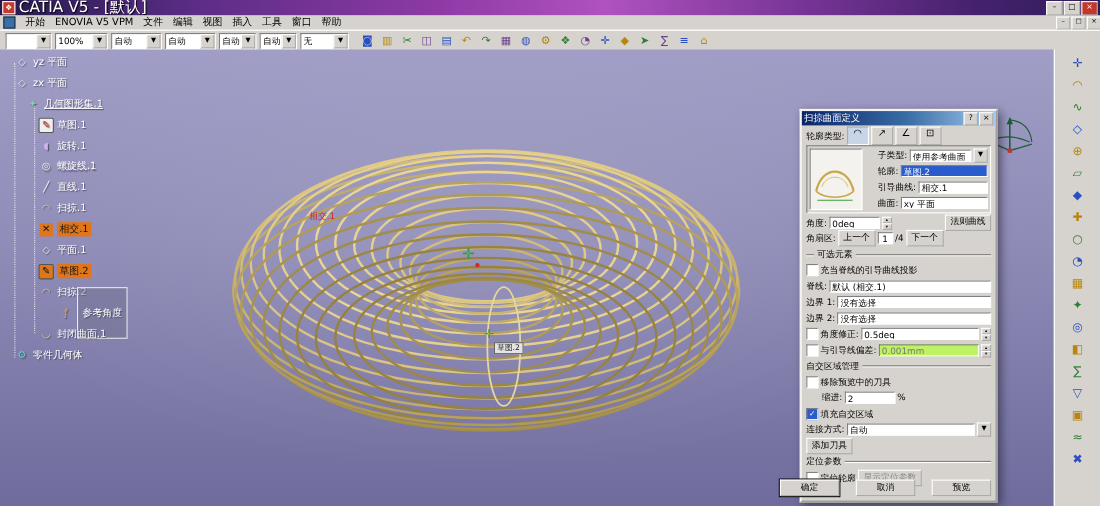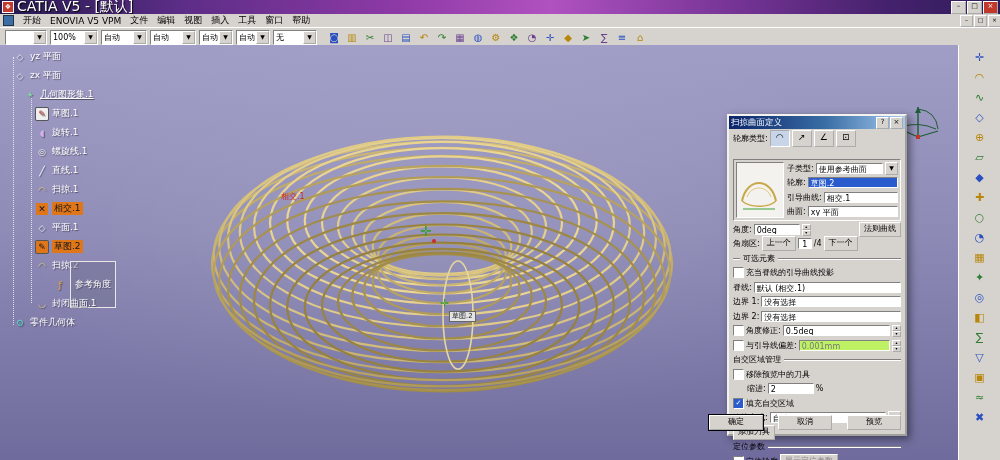--- a/index.html
+++ b/index.html
@@ -73,21 +73,21 @@
 
   
   .right-strip{position:absolute;left:958px;top:45px;width:42px;height:415px;background:#d6d3ce;
     border-left:1px solid #fff;display:flex;flex-direction:column;align-items:center;gap:4px;
     padding-top:5px;box-sizing:border-box;}
   .rsicon{width:17px;height:16px;font-size:11px;line-height:16px;text-align:center;}
   .rsicon:nth-child(3n+1){color:#2a4fc0;} .rsicon:nth-child(3n+2){color:#b8860b;}
   .rsicon:nth-child(3n){color:#2e7d32;}
 
   
-  .dialog{position:absolute;left:727px;top:114px;width:180px;height:322px;background:#d6d3ce;
+  .dialog{position:absolute;left:727px;top:99px;width:180px;height:358px;background:#d6d3ce;
     border:2px outset #f4f2ee;box-shadow:3px 3px 8px rgba(0,0,0,.45);font-size:8px;box-sizing:border-box;}
   .dtitle{height:13px;background:linear-gradient(90deg,#0a246a 0%,#3a6ea5 55%,#a6caf0 100%);
     color:#fff;display:flex;align-items:center;padding:0 2px;}
   .dtitle .ttext{flex:1;font-size:8.5px;white-space:nowrap;overflow:hidden;}
   .dbtn{width:11px;height:10px;background:#d6d3ce;border:1px outset #fff;color:#000;font-size:7px;
     line-height:8px;text-align:center;margin-left:1px;flex:none;}
   .dbody{padding:3px 4px 2px 4px;display:flex;flex-direction:column;gap:1.5px;white-space:nowrap;}
   .drow{display:flex;align-items:center;gap:2px;height:13px;flex:none;}
   .dlabel{flex:none;}
   .dfield{background:#fff;border:1px solid;border-color:#808080 #fff #fff #808080;height:11px;
@@ -99,21 +99,21 @@
     font-size:7px;line-height:8px;text-align:center;flex:none;}
   .dcheck.checkedblue{background:#2a5ccd;color:#fff;}
   .dbutton{background:#d6d3ce;border:1px outset #fff;height:13px;line-height:11px;padding:0 4px;
     font-size:8px;flex:none;}
   .dbutton.disabled{color:#8a8a8a;}
   .spin{width:9px;height:11px;display:flex;flex-direction:column;flex:none;}
   .spin span{flex:1;border:1px outset #fff;background:#d6d3ce;font-size:4px;line-height:4px;text-align:center;}
   .ptbtn{width:18px;height:15px;border:1px outset #fff;background:#d6d3ce;font-size:9px;
     text-align:center;line-height:13px;flex:none;}
   .ptbtn.pressed{border-style:inset;background:#c8d4e8;}
-  .frame{border:1px solid;border-color:#808080 #fff #fff #808080;display:flex;gap:3px;padding:2px;flex:none;margin-top:12px;}
+  .frame{border:1px solid;border-color:#808080 #fff #fff #808080;display:flex;gap:14px;padding:2px;flex:none;}
   .preview{width:46px;height:54px;background:#f4f2ee;border:1px solid;border-color:#808080 #fff #fff #808080;flex:none;}
   .fieldcol{flex:1;display:flex;flex-direction:column;gap:1.5px;min-width:0;}
   .dsep{gap:3px;}
   .sepdash{width:7px;border-top:1px solid #808080;box-shadow:0 1px 0 #fff;flex:none;}
   .sepline{flex:1;border-top:1px solid #808080;box-shadow:0 1px 0 #fff;}
   .indent14{margin-left:14px;}
   .dfoot{position:absolute;bottom:4px;right:4px;display:flex;gap:15px;}
   .dfoot .dbutton{min-width:44px;text-align:center;}
   .dfoot .default{box-shadow:0 0 0 1px #000;}
 </style>

